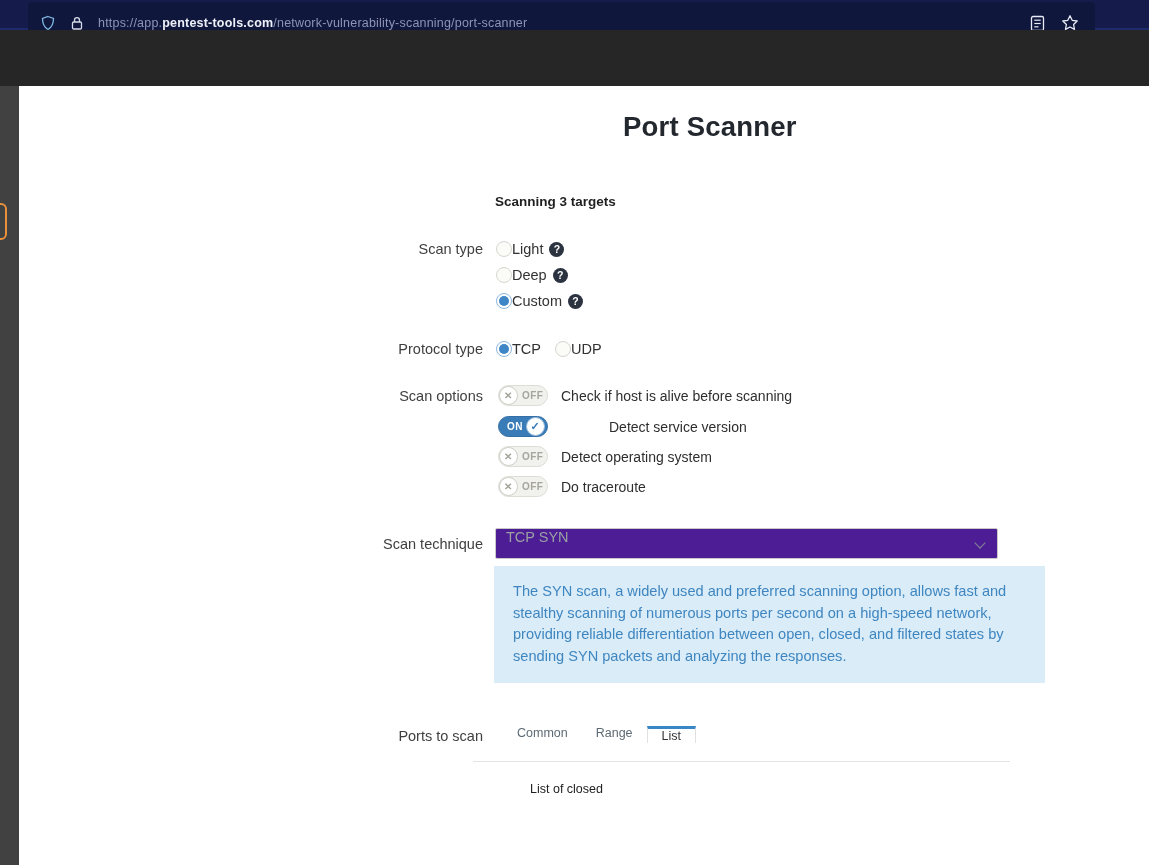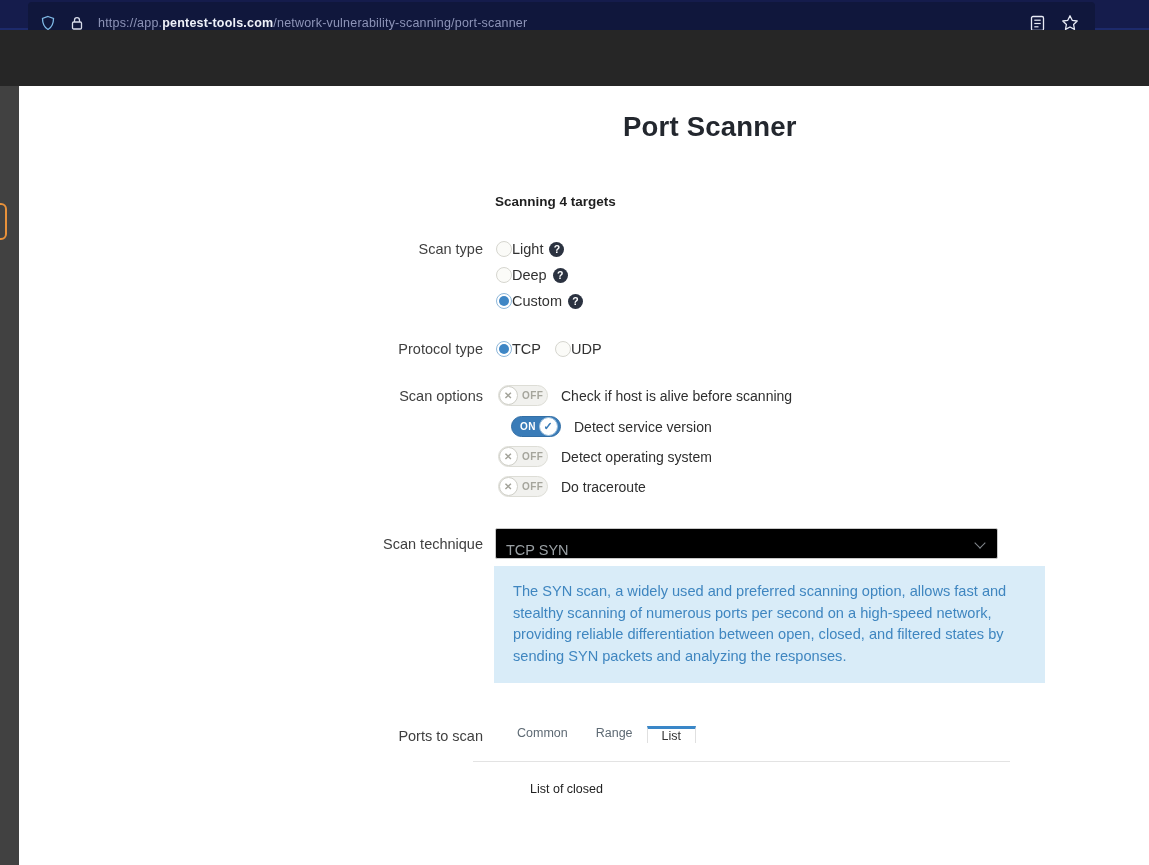--- a/index.html
+++ b/index.html
@@ -56,21 +56,21 @@
   .knob { width:19px; height:19px; border-radius:50%; background:#fff; display:inline-flex;
     align-items:center; justify-content:center; flex:0 0 auto; }
   .toggle.off .knob { border:1px solid #cfcfc8; color:#a3a39a; font-size:10px; margin-left:0px; }
   .toggle.off .t-text { margin-left:4px; }
   .toggle.on .t-text { margin-left:8px; }
   .toggle.on .knob { border:1px solid #9cc0de; color:#3a7cb8; font-size:11px; margin-left:3px; }
   .opt-label { margin-left:13px; font-size:14px; color:#2e2e2e; }
 
   
   .select { position:absolute; left:476px; top:442px; width:503px; height:31px;
-    border:1px solid #c8c8c8; border-radius:2px; background:#000000; display:flex; align-items:flex-end;
+    border:1px solid #c8c8c8; border-radius:2px; background:#4c1d95; display:flex; align-items:flex-start;
     padding:0 30px 0 10px; }
   .select-value { font-size:14.5px; color:#9aa0a4; }
   .sel-chevron { position:absolute; right:13px; top:10px; width:8px; height:8px;
     border-right:1.5px solid #83888d; border-bottom:1.5px solid #83888d; transform:rotate(45deg); }
 
   
   .info-box { position:absolute; left:475px; top:480px; width:551px; height:117px;
     background:#d9ecf8; color:#3f86c0; font-size:14.6px; line-height:21.5px; padding:15px 19px; }
 
   
@@ -126,21 +126,21 @@
 
   <div class="app-header"></div>
 
   <div class="side-strip">
     <div class="orange-marker"></div>
   </div>
 
   <div class="main">
 
     <h1 class="page-title">Port Scanner</h1>
-    <div class="scan-status">Scanning 4 targets</div>
+    <div class="scan-status">Scanning 3 targets</div>
 
     <div class="flabel" style="top:155px;text-align:right;">Scan type</div>
     <div class="row" style="left:477px; top:155px;">
       <span class="radio"></span>
       <span class="radio-label">Light</span>
       <span class="help-icon">?</span>
     </div>
     <div class="row" style="left:477px; top:181px;">
       <span class="radio"></span>
       <span class="radio-label">Deep</span>
@@ -161,21 +161,21 @@
     </div>
 
     <div class="flabel" style="top:302px;">Scan options</div>
     <div class="row" style="left:479px; top:299px;">
       <span class="toggle off">
         <span class="knob">✕</span>
         <span class="t-text">OFF</span>
       </span>
       <span class="opt-label">Check if host is alive before scanning</span>
     </div>
-    <div class="row" style="left:492px; top:330px;">
+    <div class="row" style="left:479px; top:330px;gap:48px;">
       <span class="toggle on">
         <span class="t-text">ON</span>
         <span class="knob">✓</span>
       </span>
       <span class="opt-label">Detect service version</span>
     </div>
     <div class="row" style="left:479px; top:360px;">
       <span class="toggle off">
         <span class="knob">✕</span>
         <span class="t-text">OFF</span>

